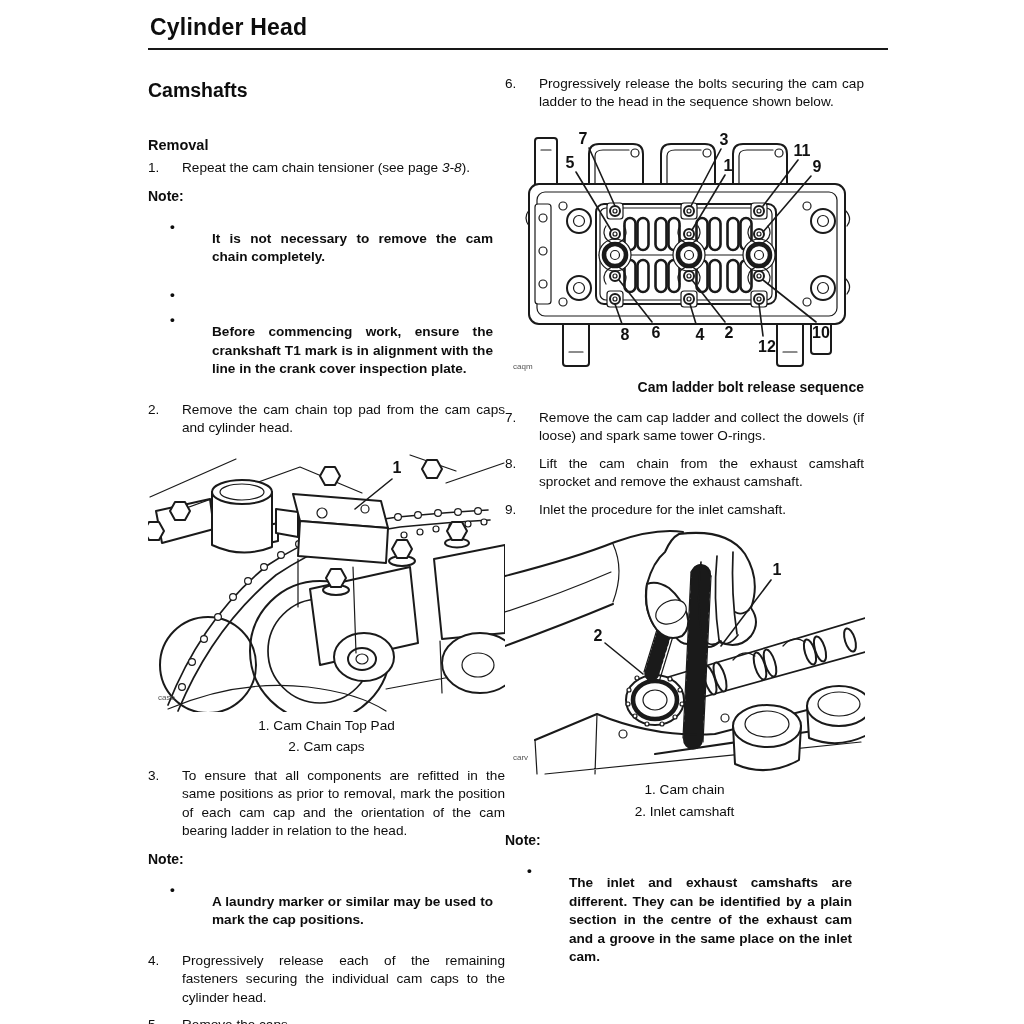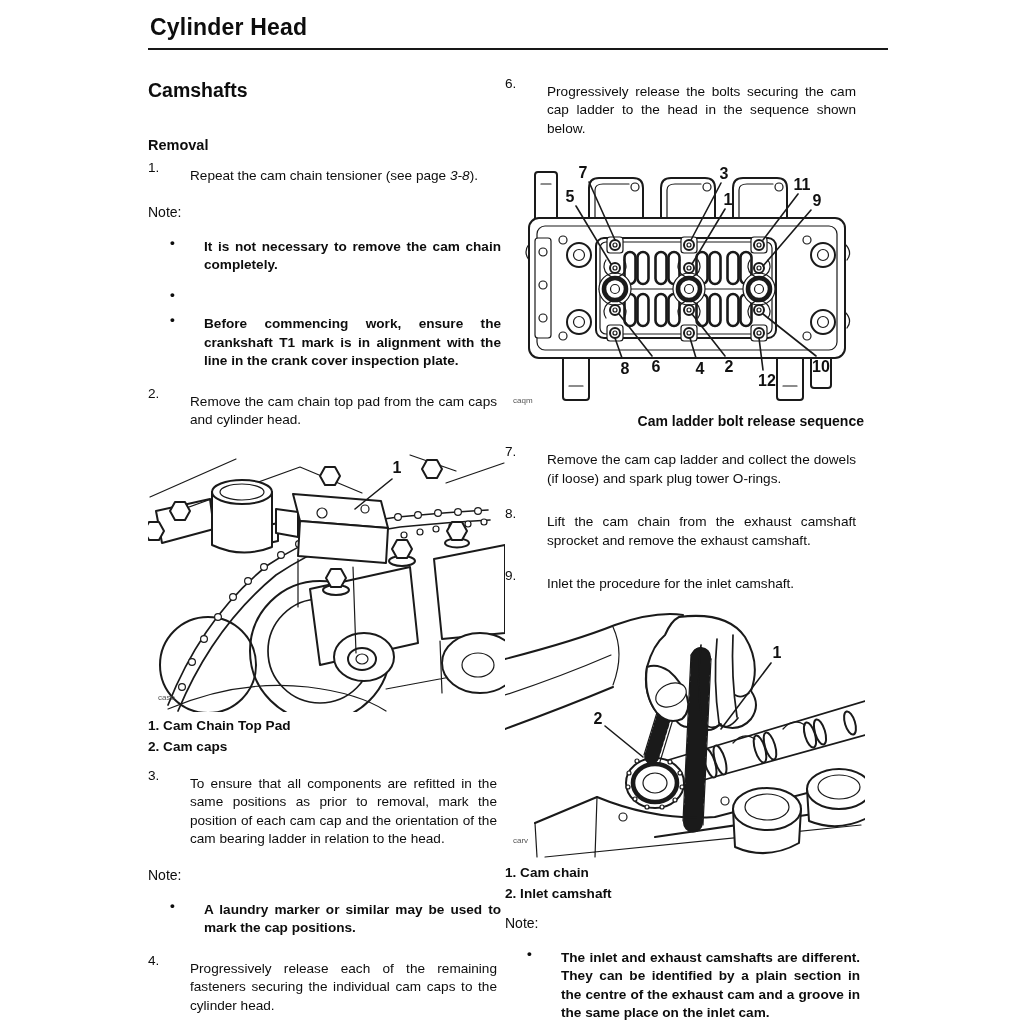--- a/index.html
+++ b/index.html
@@ -10,30 +10,30 @@
   .title{font-size:23px;font-weight:bold;margin:0 0 7px 2px;letter-spacing:.2px;}
   .rule{border:0;border-top:2.4px solid #181818;margin:0 0 25px;width:740px;}
   .columns{display:flex;}
   .col{font-size:13.6px;line-height:1.36;}
   .col-left{width:357px;}
   .col-right{width:359px;}
   .h2{font-size:19.5px;font-weight:bold;margin:2px 0 32px;}
   .h3{font-size:14.5px;font-weight:bold;margin:0 0 4px;}
   .step{display:flex;margin:0 0 9px;}
   .step .num{flex:none;width:34px;}
-  .step .body{margin:8px;text-align:justify;}
-  .note-label{font-weight:normal;font-size:14px;margin:7px 0 12px;}
+  .step .body{margin:0;text-align:justify;}
+  .note-label{font-weight:bold;font-size:14px;margin:7px 0 12px;}
   .bullet{display:flex;margin:0 0 7px;}
   .bullet .dot{flex:none;width:30px;margin-left:22px;font-weight:bold;}
-  .bullet .body{margin:4px;font-weight:bold;text-align:justify;}
+  .bullet .body{margin:12px;font-weight:bold;text-align:justify;}
   .fig{margin:9px 0 5px;}
   .fig2wrap{margin:14px 0 2px 6px;}
   .fig-caption-center{text-align:right;font-weight:bold;font-size:14px;margin:4px 0 12px;}
   .cap-lines{margin:2px 0 10px;}
-  .cap-line{font-weight:bold;margin:0 0 3px;}
+  .cap-line{font-weight:normal;margin:0 0 3px;text-align:center;}
   svg{display:block;}
   svg text{font-family:"Liberation Sans", sans-serif;}
   .ln{fill:none;stroke:#1a1a1a;stroke-width:2;stroke-linecap:round;stroke-linejoin:round;}
   .tn{stroke-width:1.2;}
   .md{stroke-width:1.7;}
   .w{fill:#fff;stroke:#1a1a1a;stroke-width:2;stroke-linejoin:round;}
   .wt{fill:#fff;stroke:#1a1a1a;stroke-width:1.2;}
   .ring{fill:none;stroke:#1a1a1a;stroke-width:4.6;}
   .lobe{fill:#fff;stroke:#1a1a1a;stroke-width:2.6;}
   .rungs{fill:none;stroke:#1a1a1a;}
@@ -338,21 +338,21 @@
             <text class="callout" x="310" y="212" text-anchor="middle">10</text>
           </g>
           <text class="figcode" x="2" y="243">caqm</text>
         </svg>
       </div>
 
       <div class="fig-caption-center">Cam ladder bolt release sequence</div>
 
       <div class="step">
         <span class="num">7.</span>
-        <p class="body">Remove the cam cap ladder and collect the dowels (if loose) and spark plug tower O-rings.</p>
+        <p class="body">Remove the cam cap ladder and collect the dowels (if loose) and spark same tower O-rings.</p>
       </div>
       <div class="step">
         <span class="num">8.</span>
         <p class="body">Lift the cam chain from the exhaust camshaft sprocket and remove the exhaust camshaft.</p>
       </div>
       <div class="step">
         <span class="num">9.</span>
         <p class="body">Inlet the procedure for the inlet camshaft.</p>
       </div>
 

